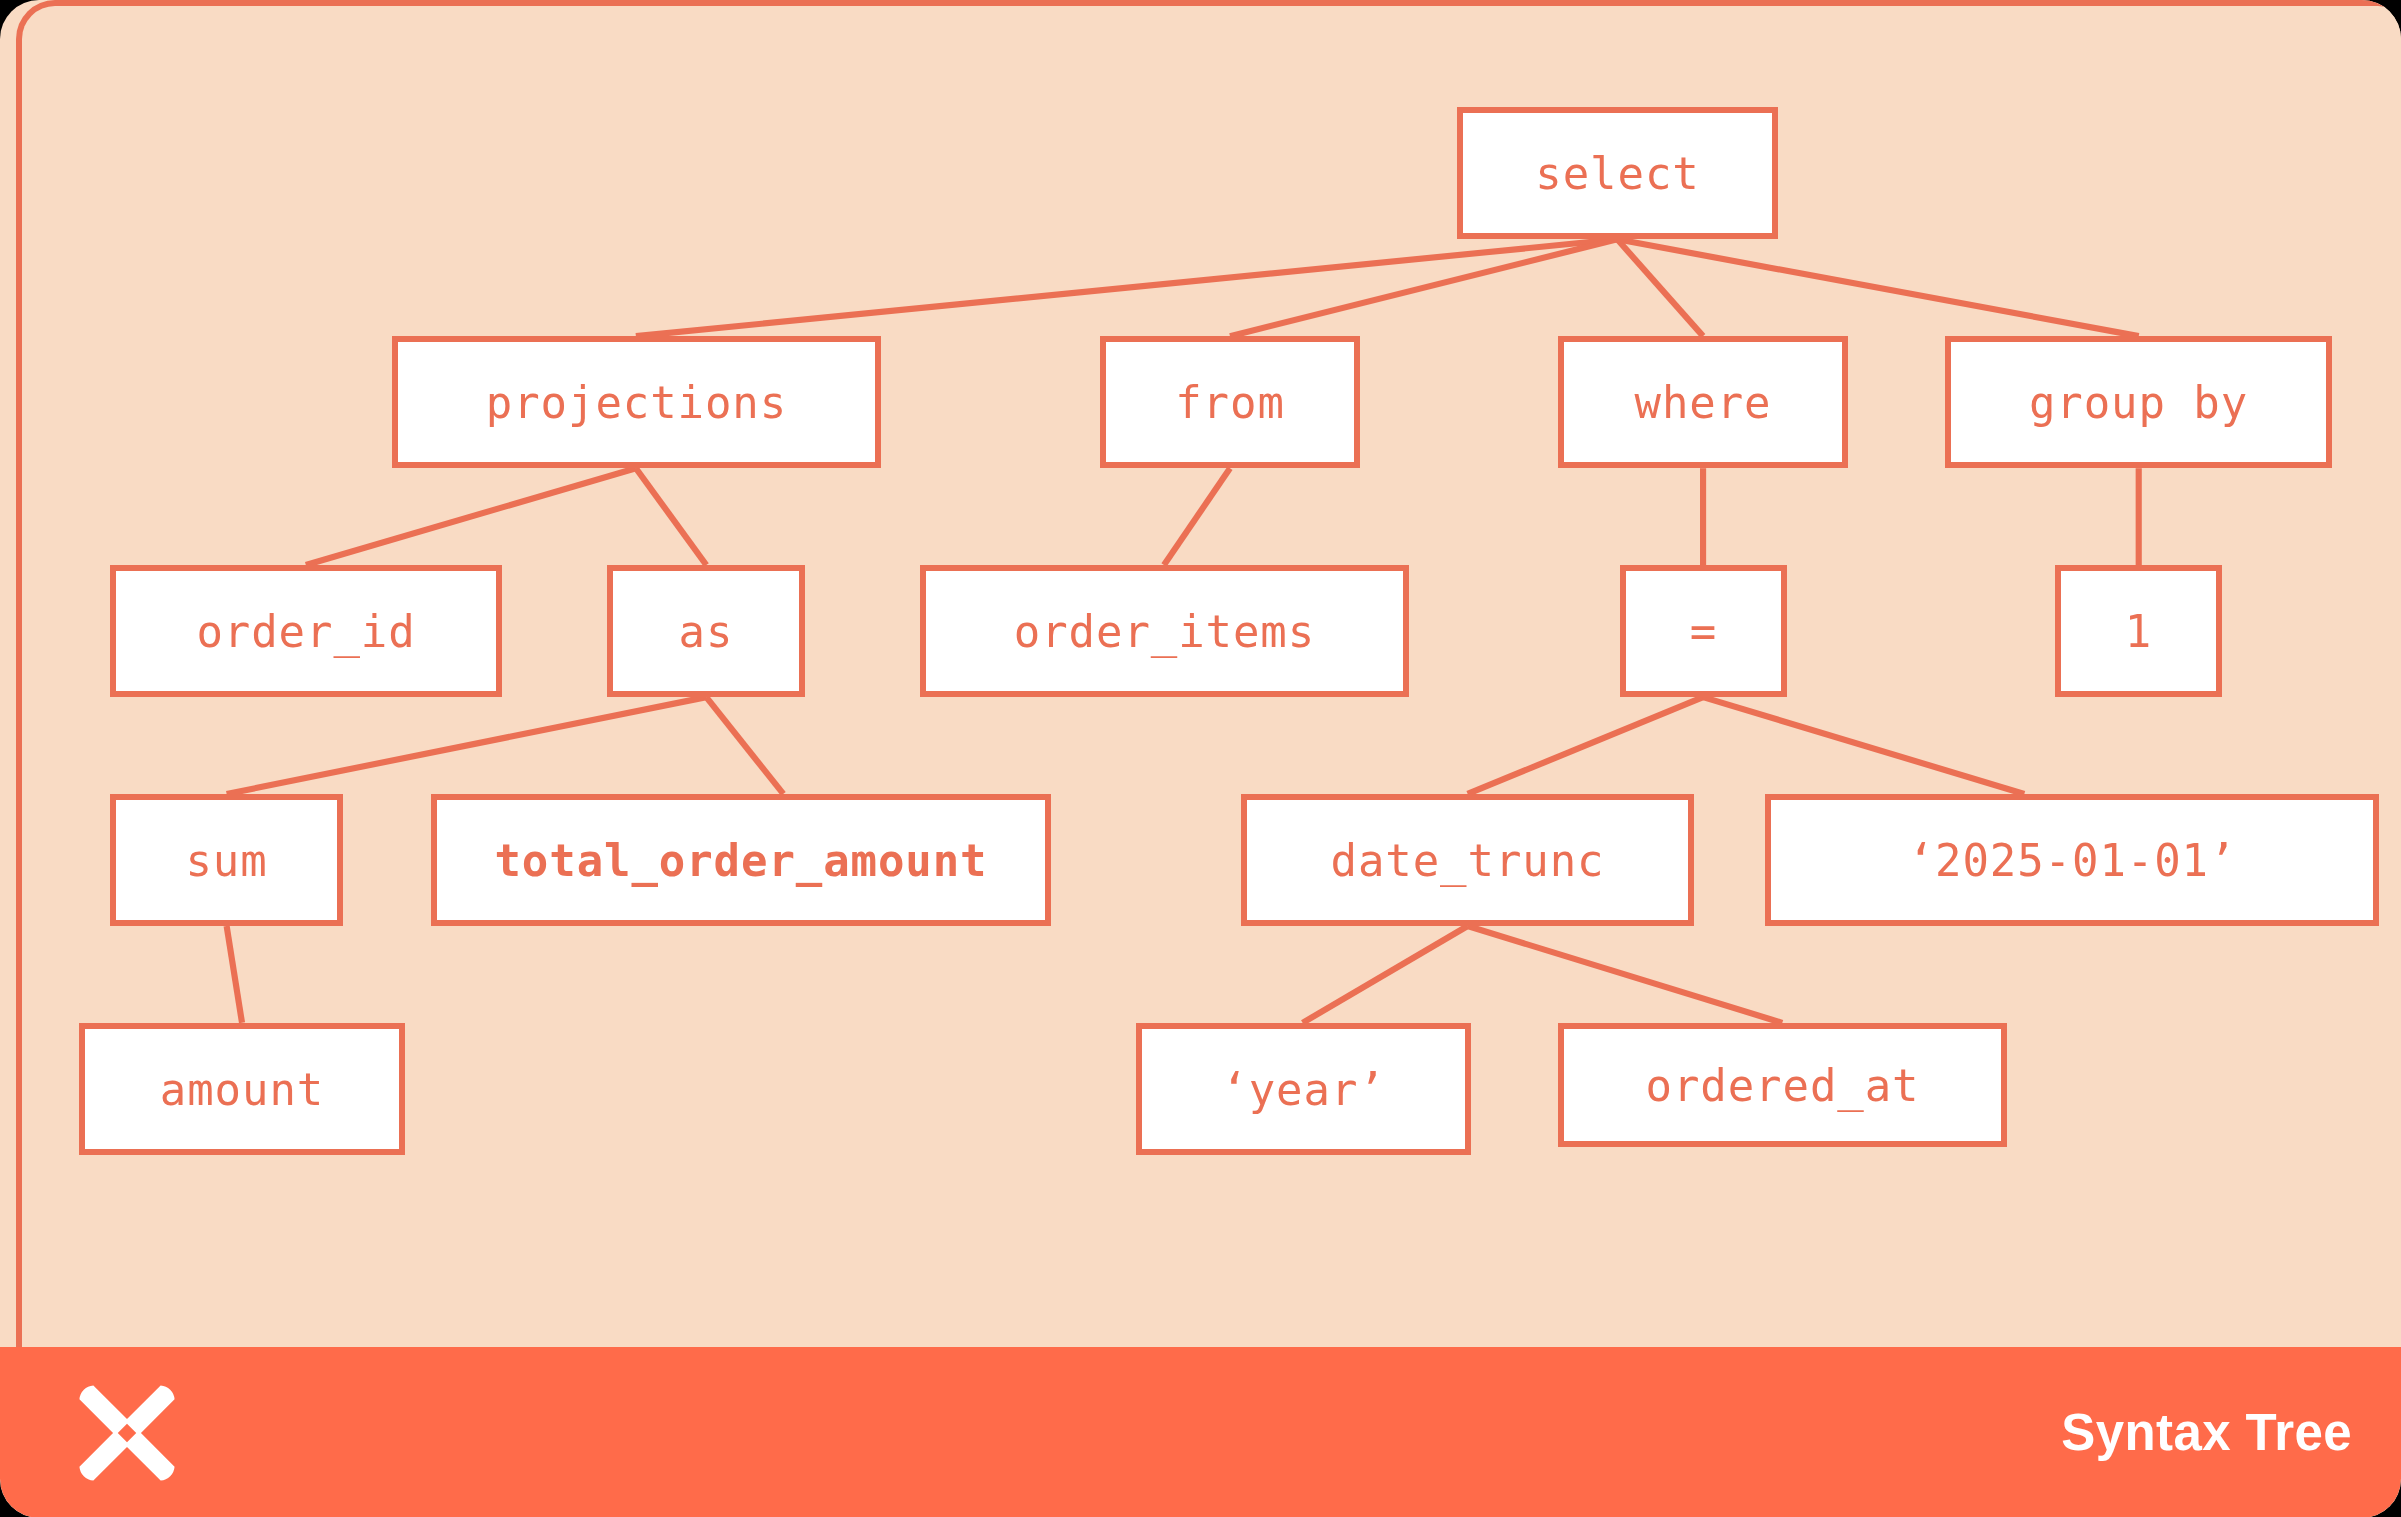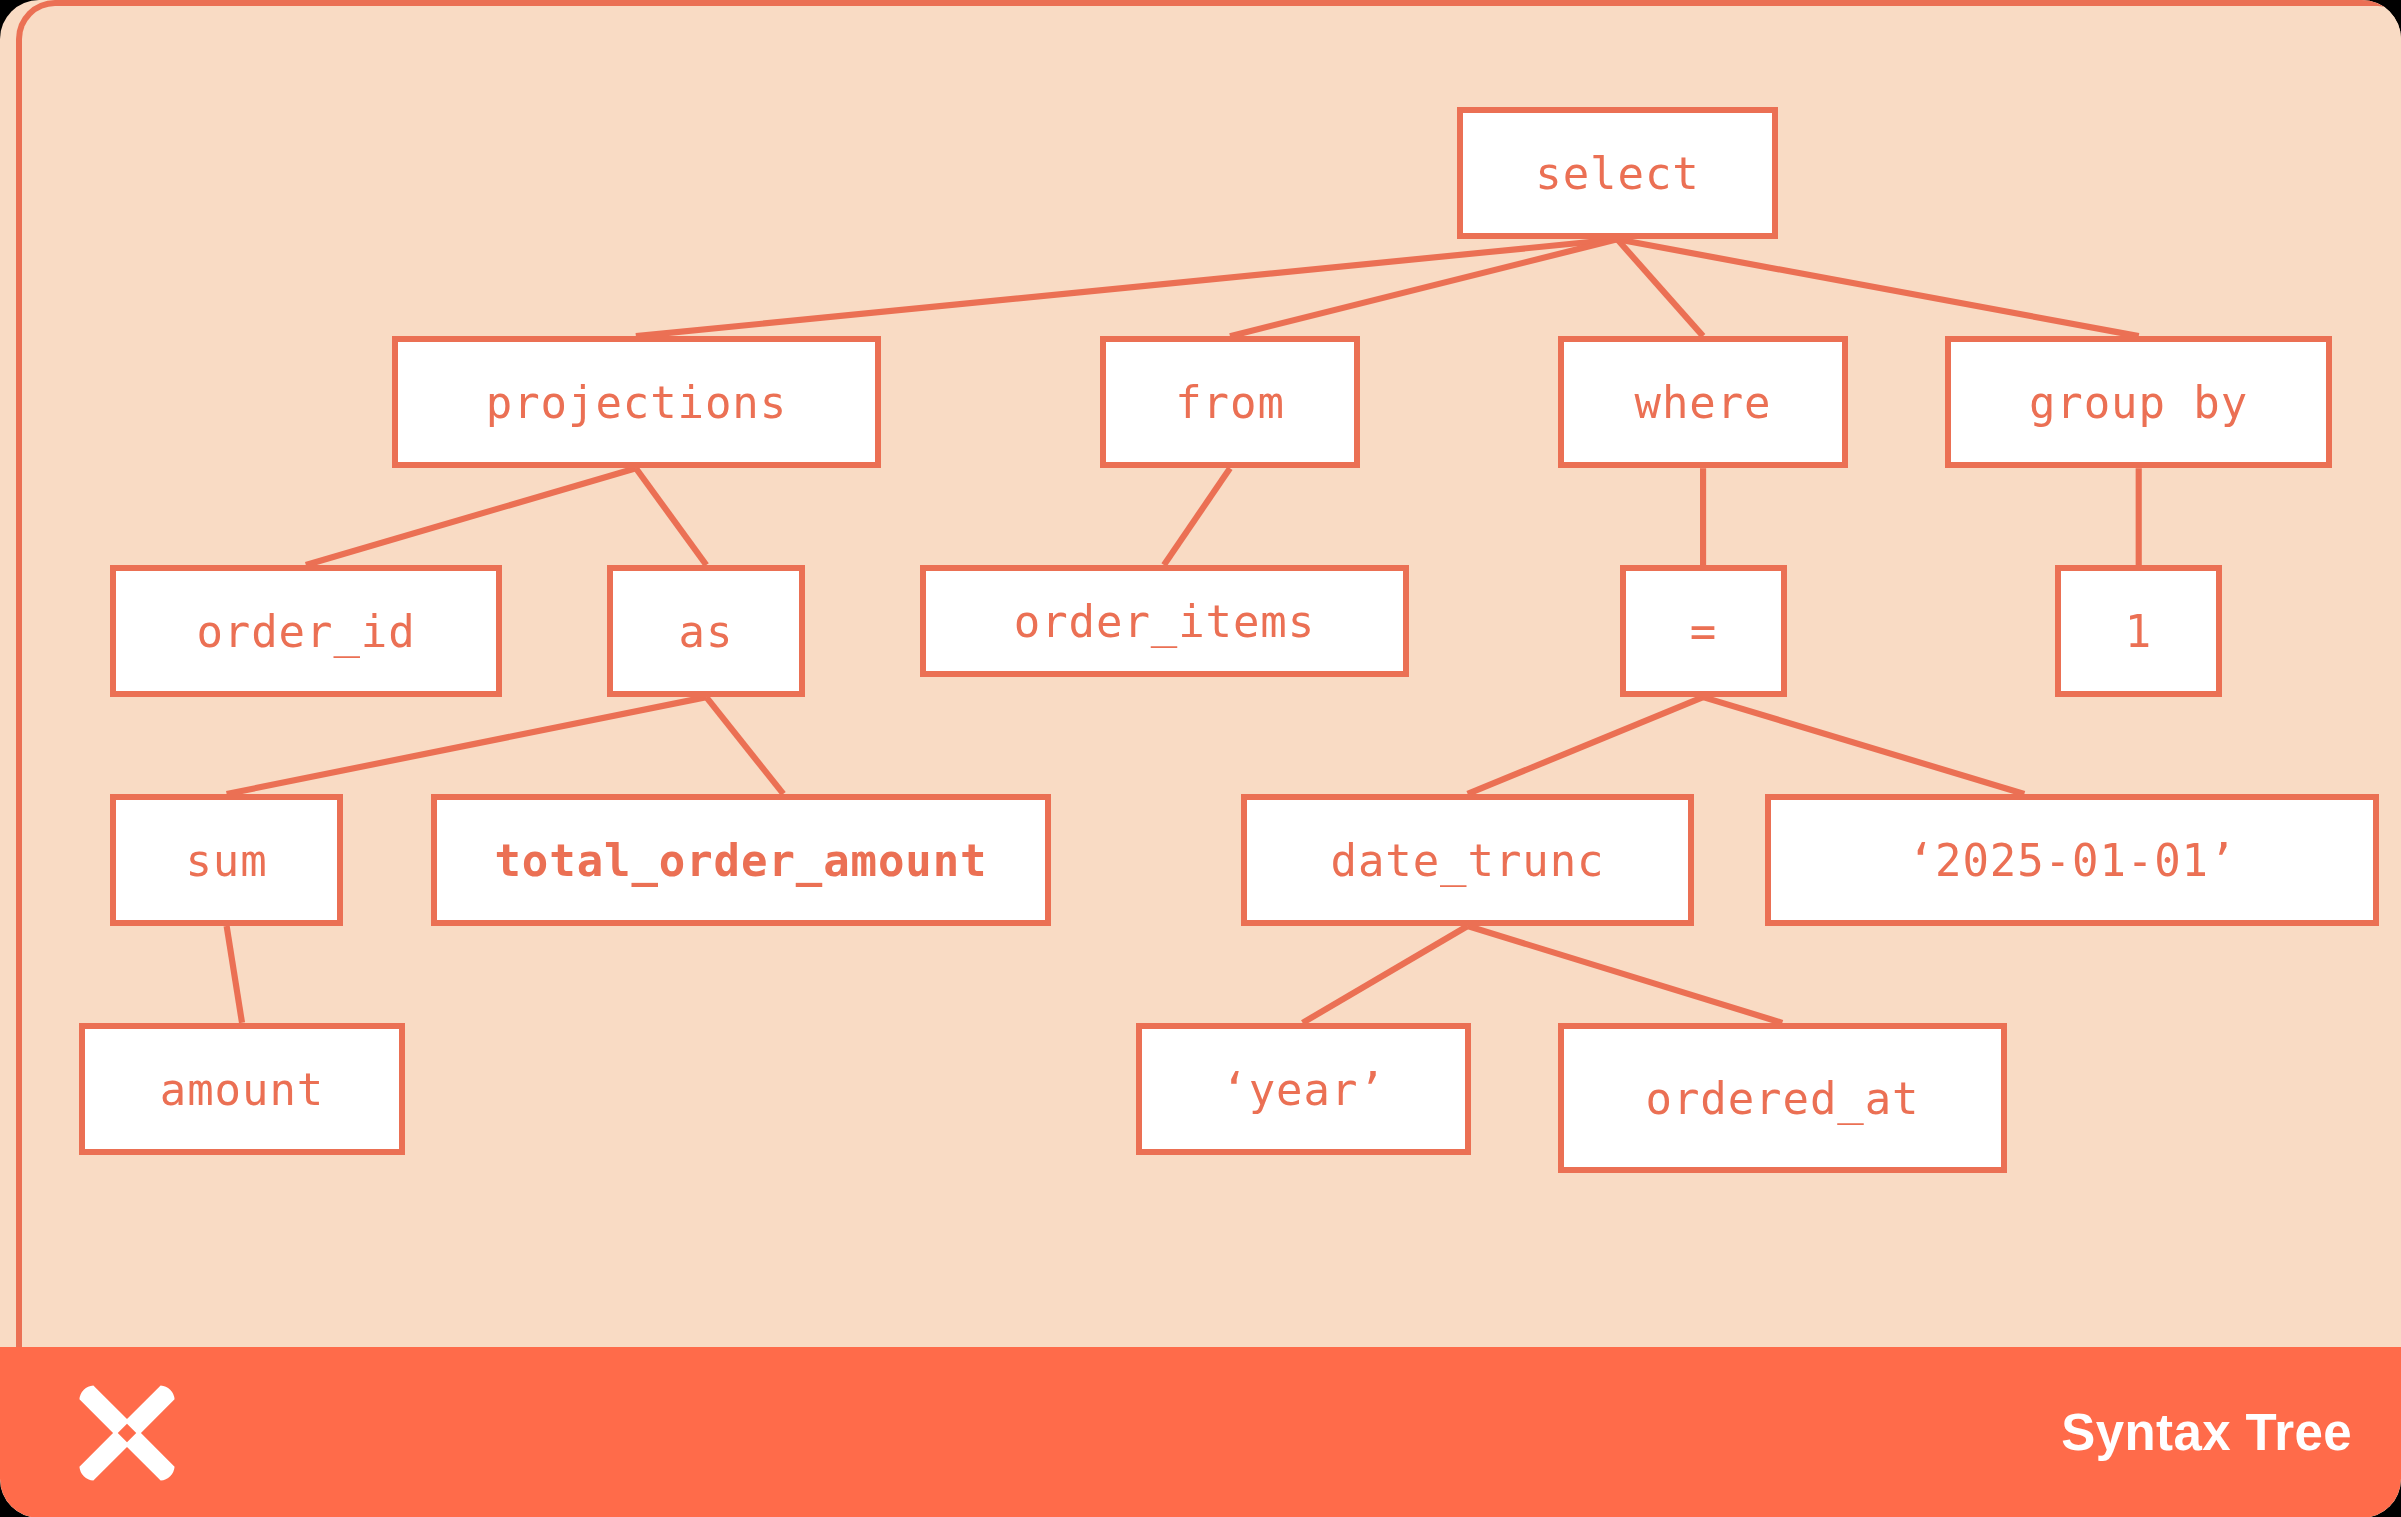--- a/index.html
+++ b/index.html
@@ -98,30 +98,30 @@
         <line x1="1642.5" y1="1045" x2="1455" y2="1155" stroke="#EB7054" stroke-width="7"></line>
         <line x1="1642.5" y1="1045" x2="2000" y2="1155" stroke="#EB7054" stroke-width="7"></line>
       </svg>
   <div class="node" style="left: 1435px; top: 101px; width: 321px; height: 132px;">select</div>
       <div class="node" style="left: 370px; top: 330px; width: 489px; height: 132px;">projections</div>
       <div class="node" style="left: 1078px; top: 330px; width: 260px; height: 132px;">from</div>
       <div class="node" style="left: 1536px; top: 330px; width: 290px; height: 132px;">where</div>
       <div class="node" style="left: 1923px; top: 330px; width: 387px; height: 132px; text-align: center;">group by</div>
       <div class="node" style="left: 88px; top: 559px; width: 392px; height: 132px;">order_id</div>
       <div class="node" style="left: 585px; top: 559px; width: 198px; height: 132px;">as</div>
-      <div class="node" style="left: 898px; top: 559px; width: 489px; height: 112px;">order_items</div>
+      <div class="node" style="left: 898px; top: 559px; width: 489px; height: 132px;">order_items</div>
       <div class="node" style="left: 1598px; top: 559px; width: 167px; height: 132px;">=</div>
       <div class="node" style="left: 2033px; top: 559px; width: 167px; height: 132px;">1</div>
       <div class="node" style="left: 88px; top: 788px; width: 233px; height: 132px;">sum</div>
       <div class="node" style="left: 409px; top: 788px; width: 620px; height: 132px; font-weight: bold;">total_order_amount</div>
       <div class="node" style="left: 1219px; top: 788px; width: 453px; height: 132px;">date_trunc</div>
       <div class="node" style="left: 1743px; top: 788px; width: 614px; height: 132px;">‘2025-01-01’</div>
       <div class="node" style="left: 57px; top: 1017px; width: 326px; height: 132px; text-align: center;">amount</div>
       <div class="node" style="left: 1114px; top: 1017px; width: 335px; height: 132px;">‘year’</div>
-      <div class="node" style="left: 1536px; top: 1017px; width: 449px; height: 150px;">ordered_at</div>
+      <div class="node" style="left: 1536px; top: 1017px; width: 449px; height: 124px;">ordered_at</div>
     </div>
 
   <div id="footer">
     <svg id="logo" viewBox="0 0 100 100">
       <path fill="#FFFFFF" d="M21 9 L50 38 L79 9 A13 13 0 0 1 91 21 L62 50 L91 79 A13 13 0 0 1 79 91 L50 62 L21 91 A13 13 0 0 1 9 79 L38 50 L9 21 A13 13 0 0 1 21 9 Z"></path>
       <path fill="#FF6B4A" d="M50 42 L58 50 L50 58 L42 50 Z"></path>
     </svg>
     <span id="footer-title">Syntax Tree</span>
   </div>
 

